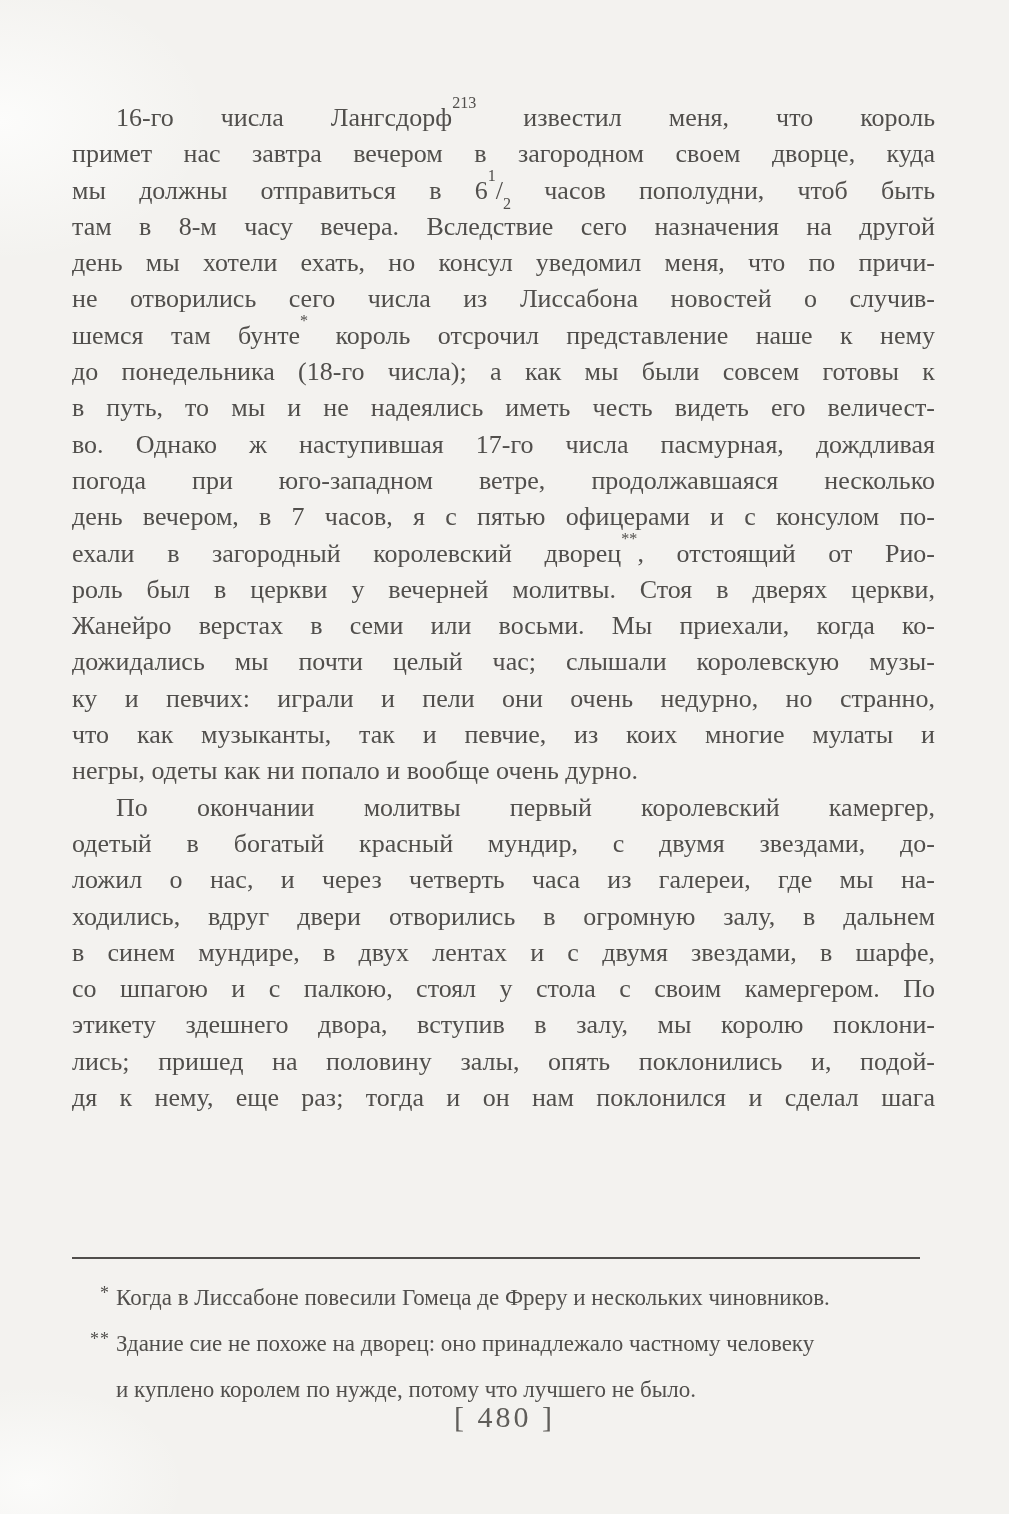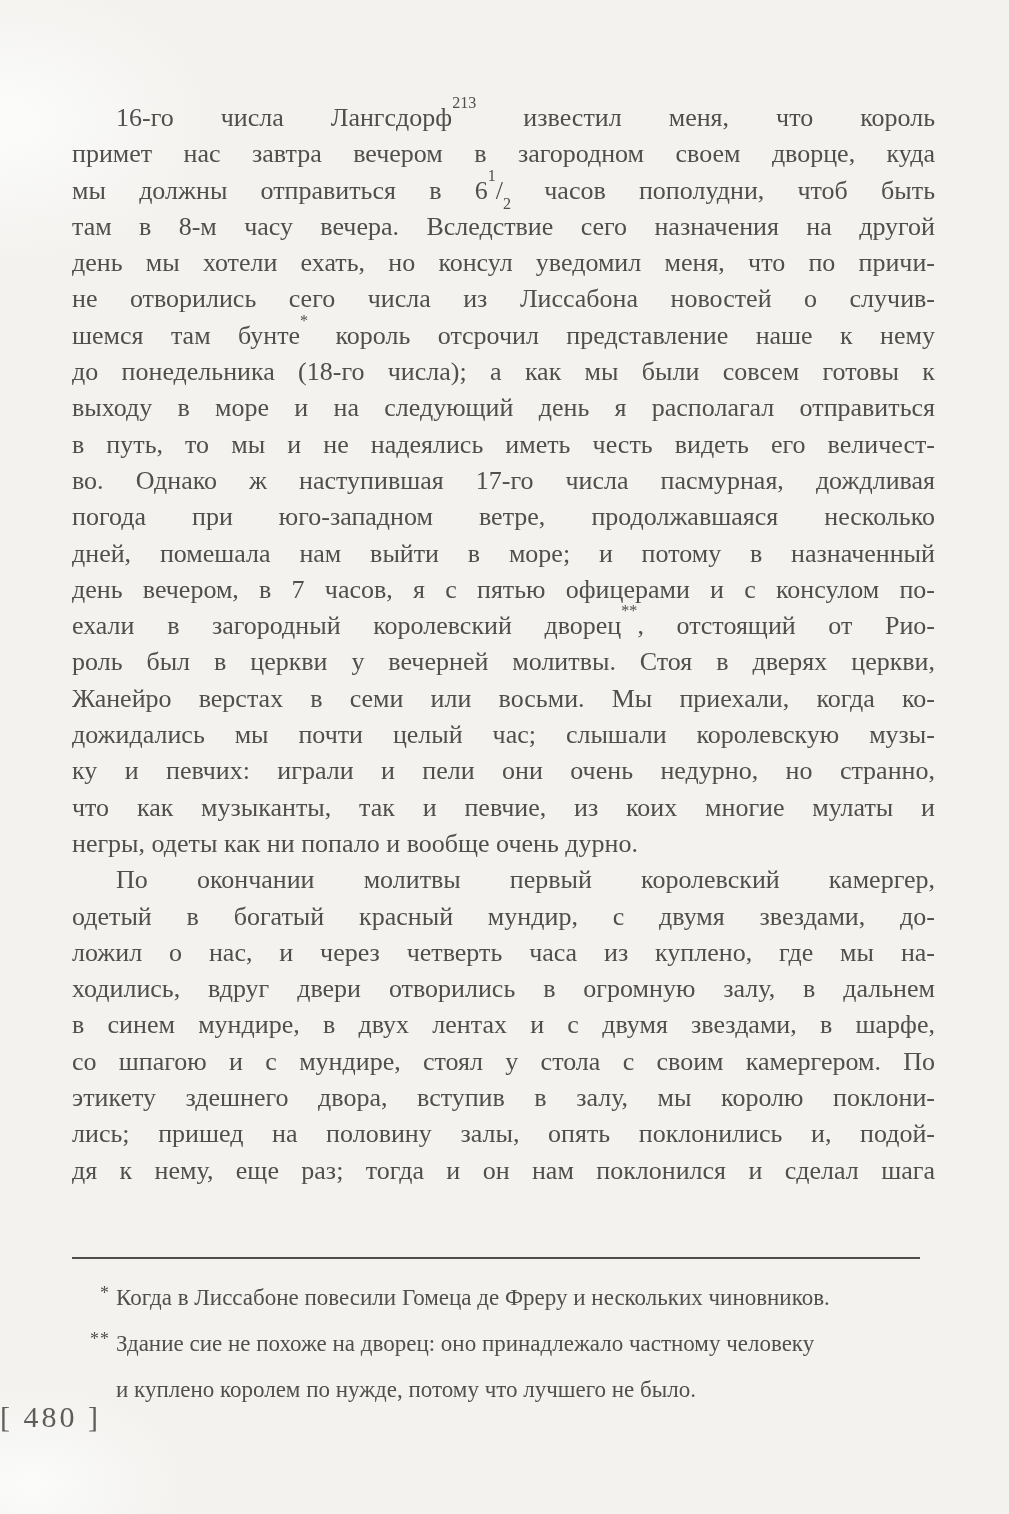--- a/index.html
+++ b/index.html
@@ -79,61 +79,60 @@
     font-size: 78%;
     position: relative;
     top: -0.35em;
     letter-spacing: 1px;
   }
   .page-number {
     position: absolute;
     left: 0;
     top: 1400px;
     width: 100%;
+    text-align: center;
     font-size: 30px;
     color: #5f5d59;
     letter-spacing: 3px;
   }
 </style>
 </head>
 <body>
 
 <div class="page">
 
   <div class="text-block">
       <div class="paragraph">
         <div class="line line--indent">16-го числа Лангсдорф<sup class="supnum">213</sup> известил меня, что король</div>
         <div class="line">примет нас завтра вечером в загородном своем дворце, куда</div>
         <div class="line">мы должны отправиться в 6<sup class="supnum">1</sup>/<sub class="subnum">2</sub> часов пополудни, чтоб быть</div>
         <div class="line">там в 8-м часу вечера. Вследствие сего назначения на другой</div>
         <div class="line">день мы хотели ехать, но консул уведомил меня, что по причи-</div>
         <div class="line">не отворились сего числа из Лиссабона новостей о случив-</div>
         <div class="line">шемся там бунте<sup class="fnref">*</sup> король отсрочил представление наше к нему</div>
         <div class="line">до понедельника (18-го числа); а как мы были совсем готовы к</div>
-        <div class="line">выходу в море и на следующий день я располагал отправиться</div>
         <div class="line">в путь, то мы и не надеялись иметь честь видеть его величест-</div>
         <div class="line">во. Однако ж наступившая 17-го числа пасмурная, дождливая</div>
         <div class="line">погода при юго-западном ветре, продолжавшаяся несколько</div>
-        <div class="line">дней, помешала нам выйти в море; и потому в назначенный</div>
         <div class="line">день вечером, в 7 часов, я с пятью офицерами и с консулом по-</div>
         <div class="line">ехали в загородный королевский дворец<sup class="fnref">**</sup>, отстоящий от Рио-</div>
         <div class="line">роль был в церкви у вечерней молитвы. Стоя в дверях церкви,</div>
         <div class="line">Жанейро верстах в семи или восьми. Мы приехали, когда ко-</div>
         <div class="line">дожидались мы почти целый час; слышали королевскую музы-</div>
         <div class="line">ку и певчих: играли и пели они очень недурно, но странно,</div>
         <div class="line">что как музыканты, так и певчие, из коих многие мулаты и</div>
         <div class="line line--end">негры, одеты как ни попало и вообще очень дурно.</div>
       </div>
       <div class="paragraph">
         <div class="line line--indent">По окончании молитвы первый королевский камергер,</div>
         <div class="line">одетый в богатый красный мундир, с двумя звездами, до-</div>
-        <div class="line">ложил о нас, и через четверть часа из куплено, где мы на-</div>
+        <div class="line">ложил о нас, и через четверть часа из галереи, где мы на-</div>
         <div class="line">ходились, вдруг двери отворились в огромную залу, в дальнем</div>
         <div class="line">в синем мундире, в двух лентах и с двумя звездами, в шарфе,</div>
-        <div class="line">со шпагою и с мундире, стоял у стола с своим камергером. По</div>
+        <div class="line">со шпагою и с палкою, стоял у стола с своим камергером. По</div>
         <div class="line">этикету здешнего двора, вступив в залу, мы королю поклони-</div>
         <div class="line">лись; пришед на половину залы, опять поклонились и, подой-</div>
         <div class="line">дя к нему, еще раз; тогда и он нам поклонился и сделал шага</div>
       </div>
     </div>
 
   <div class="footnote-rule"></div>
 
   <div class="footnotes">
       <div class="footnote-line"><span class="fn-marker">*</span>Когда в Лиссабоне повесили Гомеца де Фреру и нескольких чиновников.</div>

